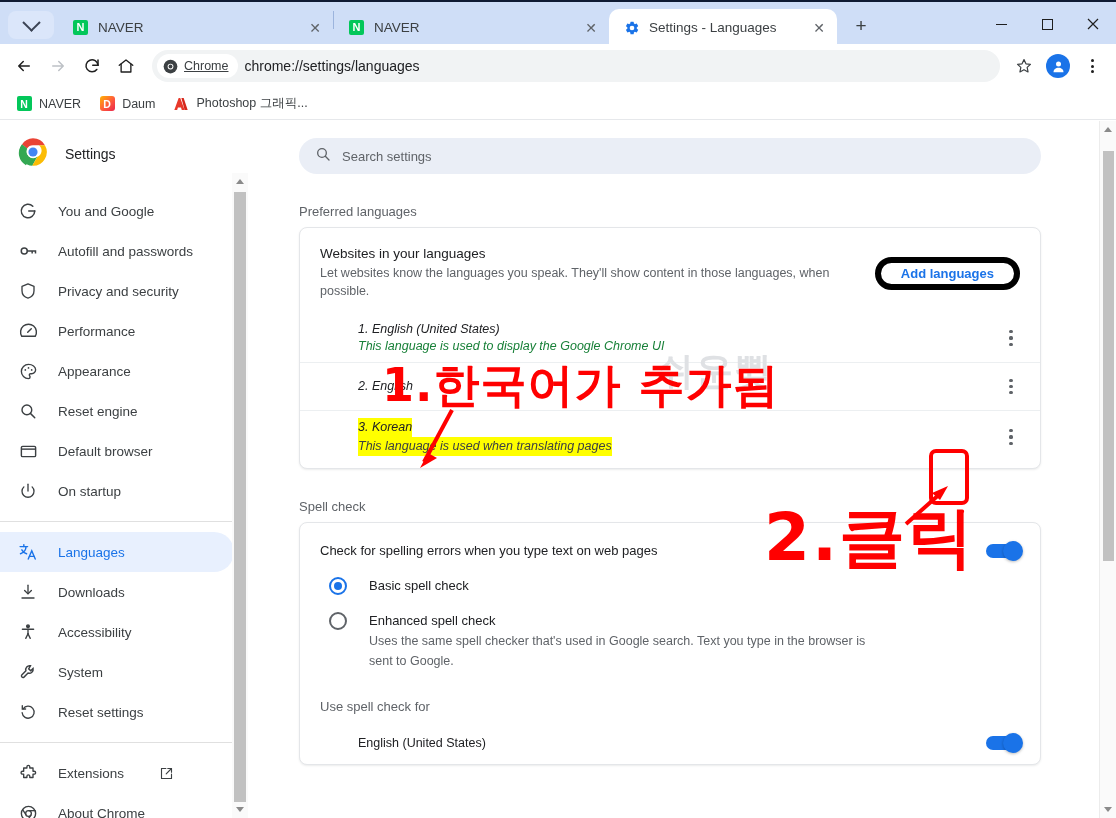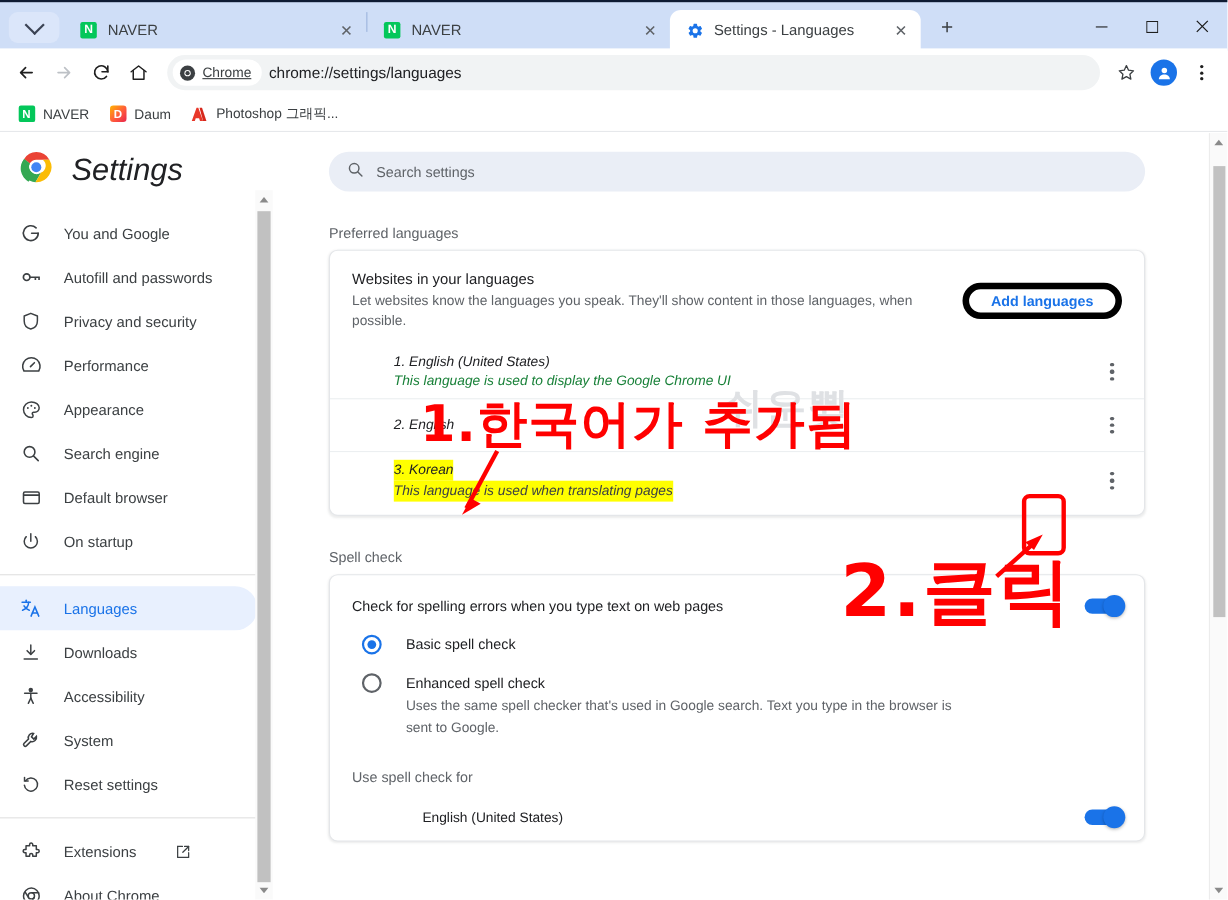--- a/index.html
+++ b/index.html
@@ -82,21 +82,21 @@
            display:flex;align-items:center;justify-content:center;
            background:linear-gradient(135deg,#ffb400 0%,#ff5a3c 55%,#e8264d 100%);}
   .ic-ps{width:16px;height:16px;display:flex;align-items:center;justify-content:center;}
 
   
   .page{position:absolute;left:0;top:121px;width:1116px;height:697px;background:#ffffff;overflow:hidden;}
 
   
   .sidebar{position:absolute;left:0;top:0;width:248px;height:697px;background:#fff;}
   .brand{display:flex;align-items:center;gap:17px;padding:16px 0 12px 18px;}
-  .brand .ctitle{font-size:28px;color:#202124;font-style:italic;}
+  .brand .ctitle{font-size:14px;color:#202124;}
   .navlist{padding-top:8px;}
   .navitem{
     display:flex;align-items:center;gap:20px;height:40px;padding-left:18px;margin:0 14px 0 0;
     border-radius:0 20px 20px 0;color:#3c4043;font-size:13.5px;cursor:pointer;box-sizing:border-box;
   }
   .navitem .nic{width:20px;height:20px;display:flex;align-items:center;justify-content:center;flex:0 0 auto;}
   .navitem.sel{background:#e8f0fe;color:#1a73e8;}
   .navitem.sel .nic{color:#1a73e8;}
   .navdiv{height:1px;background:#e0e0e0;margin:10px 14px 10px 0;}
   .ext-out{margin-left:14px;width:16px;height:16px;display:flex;align-items:center;justify-content:center;}
@@ -158,21 +158,21 @@
   .radiorow{display:flex;align-items:flex-start;padding:0 20px 0 20px;margin-bottom:16px;}
   .radio{width:18px;height:18px;border-radius:50%;border:2px solid #5f6368;box-sizing:border-box;
          margin:1px 22px 0 9px;flex:0 0 auto;position:relative;cursor:pointer;}
   .radio.on{border-color:#1a73e8;}
   .radio.on::after{content:"";position:absolute;left:3px;top:3px;width:8px;height:8px;border-radius:50%;background:#1a73e8;}
   .rtexts{flex:1 1 auto;}
   .rt-t{font-size:13px;color:#202124;line-height:19px;}
   .rt-d{font-size:12.5px;color:#5f6368;line-height:20px;max-width:500px;margin-top:1px;}
   .usefor{padding:12px 20px 0 20px;font-size:13px;color:#5f6368;}
   .spellitem{display:flex;align-items:center;padding:22px 20px 14px 58px;}
-  .spellitem .sit{flex:1 1 auto;font-size:12.5px;color:#202124;margin-left:26px;}
+  .spellitem .sit{flex:1 1 auto;font-size:12.5px;color:#202124;}
 
   
   .pgscroll{position:absolute;right:0;top:0;width:16px;height:697px;background:#fafafa;
             border-left:1px solid #ececec;}
   .pgscroll .thumb{position:absolute;left:3px;top:30px;width:11px;height:410px;background:#c1c1c1;}
   .pgscroll .arrU{position:absolute;left:0;top:0;width:16px;height:17px;display:flex;align-items:center;justify-content:center;}
   .pgscroll .arrD{position:absolute;left:0;bottom:0;width:16px;height:17px;display:flex;align-items:center;justify-content:center;}
 
   
   .watermark{
@@ -400,21 +400,21 @@
           </span>
           <span>Appearance</span>
         </div>
         <div class="navitem">
           <span class="nic">
             <svg width="18" height="18" viewBox="0 0 24 24" fill="none" stroke="#3c4043" stroke-width="1.9" stroke-linecap="round">
                 <circle cx="10.5" cy="10.5" r="6.5"></circle>
                 <path d="M15.5 15.5L21 21"></path>
               </svg>
           </span>
-          <span>Search engine</span>
+          <span>Reset engine</span>
         </div>
         <div class="navitem">
           <span class="nic">
             <svg width="19" height="19" viewBox="0 0 24 24" fill="none" stroke="#3c4043" stroke-width="1.8">
                 <rect x="3" y="5.5" width="18" height="13" rx="1.6"></rect>
                 <path d="M3 9h18"></path>
               </svg>
           </span>
           <span>Default browser</span>
         </div>

